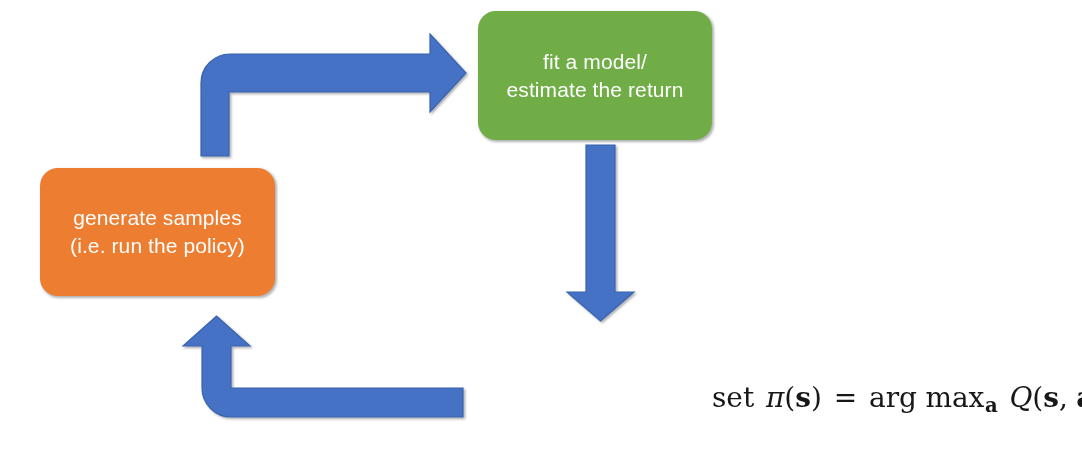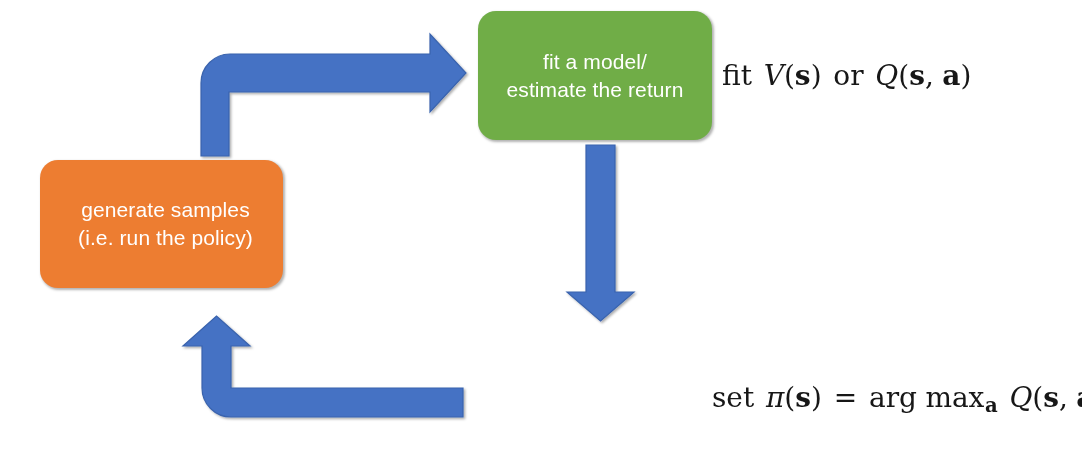--- a/index.html
+++ b/index.html
@@ -32,23 +32,22 @@
     letter-spacing: 0.1px;
     box-shadow: 1.5px 1.5px 2.5px rgba(0,0,0,0.30);
   }
   .node span { display: block; white-space: pre-line; }
 
   #node-fit-model {
     left: 478px; top: 11px; width: 234px; height: 129px;
     background: #70AD47;
   }
   #node-generate-samples {
-    left: 40px; top: 160px; width: 235px; height: 128px;
+    left: 40px; top: 168px; width: 235px; height: 128px;
     background: #ED7D31;
-    padding-left: 8px;
   }
   #node-improve-policy {
     left: 478px; top: 345px; width: 234px; height: 114px;
     background: #4472C4;
   }
 
   .formula {
     position: absolute;
     font-family: "DejaVu Serif", "Liberation Serif", serif;
     color: #171717;
@@ -132,21 +131,18 @@
     <span>fit a model/
 estimate the return</span>
   </div>
 
   <div class="node" id="node-generate-samples">
     <span>generate samples
 (i.e. run the policy)</span>
   </div>
 
 
-  <div class="formula" id="formula-fit" title="fit V(s) or Q(s, a)">
-    <span class="op">fit</span><span class="spw"></span><i>V</i>(<b>s</b>)<span class="spw"></span><span class="op">or</span><span class="spw"></span><i>Q</i>(<b>s</b>,<span class="sp"></span><b>a</b>)
-  </div>
 
   <div class="formula" id="formula-set" title="set π(s) = arg max_a Q(s, a)">
     <span class="op">set</span><span class="spw"></span><i>π</i>(<b>s</b>)<span class="spw"></span>=<span class="spw"></span><span class="op">arg</span><span class="sp"></span><span class="op">max</span><sub class="bold">a</sub><span class="spw"></span><i>Q</i>(<b>s</b>,<span class="sp"></span><b>a</b>)
   </div>
 
 </div>
 
 </body></html>

